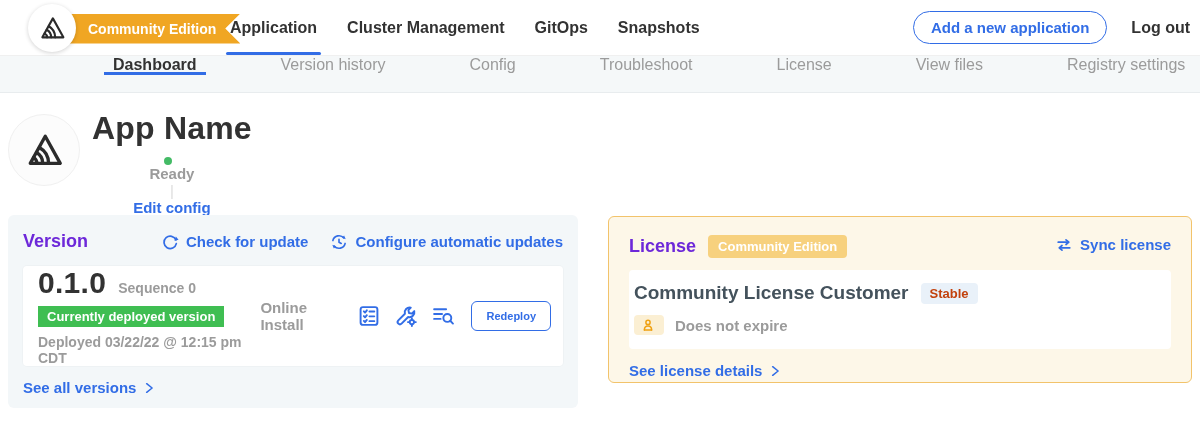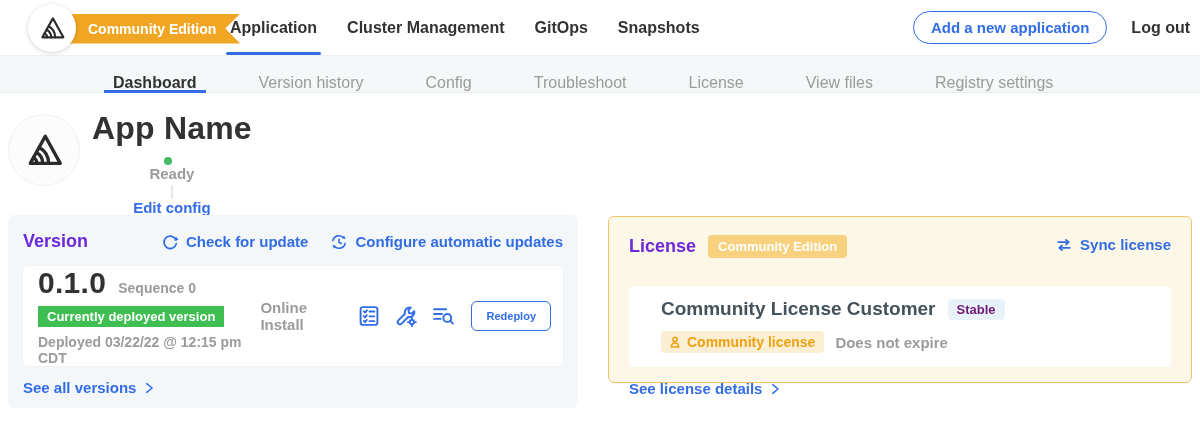--- a/index.html
+++ b/index.html
@@ -54,21 +54,21 @@
     font-size: 15px; font-weight: bold; border-radius: 18px;
     padding: 7px 17px; cursor: pointer; white-space: nowrap;
     font-family: inherit;
   }
   .logout { font-size: 16px; font-weight: bold; color: #323232; cursor: pointer; white-space: nowrap; }
 
   
   .subnav {
     position: absolute; top: 56px; left: 0; width: 1200px; height: 37px;
     background: #F5F8F9; border-bottom: 1px solid #E8ECEE;
-    display: flex; align-items: flex-end; gap: 62px; padding-left: 113px;
+    display: flex; align-items: flex-start; gap: 84px; padding-left: 113px;
   }
   .subnav .subnav-item {
     position: relative; display: flex; align-items: center;
     font-size: 16px; color: #9B9B9B; cursor: pointer; white-space: nowrap;
   }
   .subnav .subnav-item.active { color: #323232; font-weight: bold; }
   .subnav .subnav-item.active::after {
     content: ""; position: absolute; left: -9px; right: -9px; bottom: -1px;
     height: 3px; background: #326DE6;
   }
@@ -130,27 +130,27 @@
     background: #FDF7E8; border: 1px solid #F2C36B; border-radius: 6px;
     padding: 18px 20px 14px 20px;
   }
   .license-card .card-head { gap: 12px; }
   .badge-yellow {
     background: #F7D17E; color: #fff; font-size: 13px; font-weight: bold;
     padding: 4px 10px; border-radius: 4px; white-space: nowrap;
   }
   .license-card .head-links { margin-left: auto; }
   .license-box {
-    margin-top: 28px; background: #fff; border-radius: 4px;
-    padding: 12px 16px 14px 32px;
+    margin-top: 12px; background: #fff; border-radius: 4px;
+    padding: 12px 16px 14px 5px;
   }
   .lic-row1 { display: flex; align-items: center; gap: 12px; }
   .customer-name { font-size: 19px; font-weight: bold; color: #44525C; }
   .badge-blue {
-    background: #E9F1F9; color: #701a75; font-size: 13px; font-weight: bold;
+    background: #E9F1F9; color: #c2410c; font-size: 13px; font-weight: bold;
     padding: 3px 9px; border-radius: 4px;
   }
   .lic-row2 { display: flex; align-items: center; gap: 11px; margin-top: 11px; }
   .badge-pale-yellow {
     background: #FBEFD3; color: #EFA112; font-size: 14px; font-weight: bold;
     padding: 3px 9px 3px 7px; border-radius: 4px;
     display: inline-flex; align-items: center; gap: 5px;
   }
   .expiry { font-size: 15px; font-weight: bold; color: #9B9B9B; }
 
@@ -357,21 +357,20 @@
       </div>
       <div class="lic-row2">
         <span class="badge-pale-yellow">
           <span>
             <svg width="14" height="14" viewBox="0 0 14 14" fill="none" stroke="#EFA112" stroke-width="1.5" stroke-linecap="round" stroke-linejoin="round">
               <circle cx="7" cy="4.4" r="2.1"></circle>
               <path d="M3.4 12 c0-2.5 1.6-3.9 3.6-3.9 s3.6 1.4 3.6 3.9"></path>
               <line x1="3.4" y1="12" x2="10.6" y2="12"></line>
             </svg>
           </span>
-          <span>Community license</span>
         </span>
         <span class="expiry">Does not expire</span>
       </div>
     </div>
 
     <div class="card-footer-link">
       <span class="link-row">
         <span class="link">See license details</span>
         <span>
           <svg width="12" height="14" viewBox="0 0 14 18" fill="none" stroke="#326DE6" stroke-width="2" stroke-linecap="round" stroke-linejoin="round">

